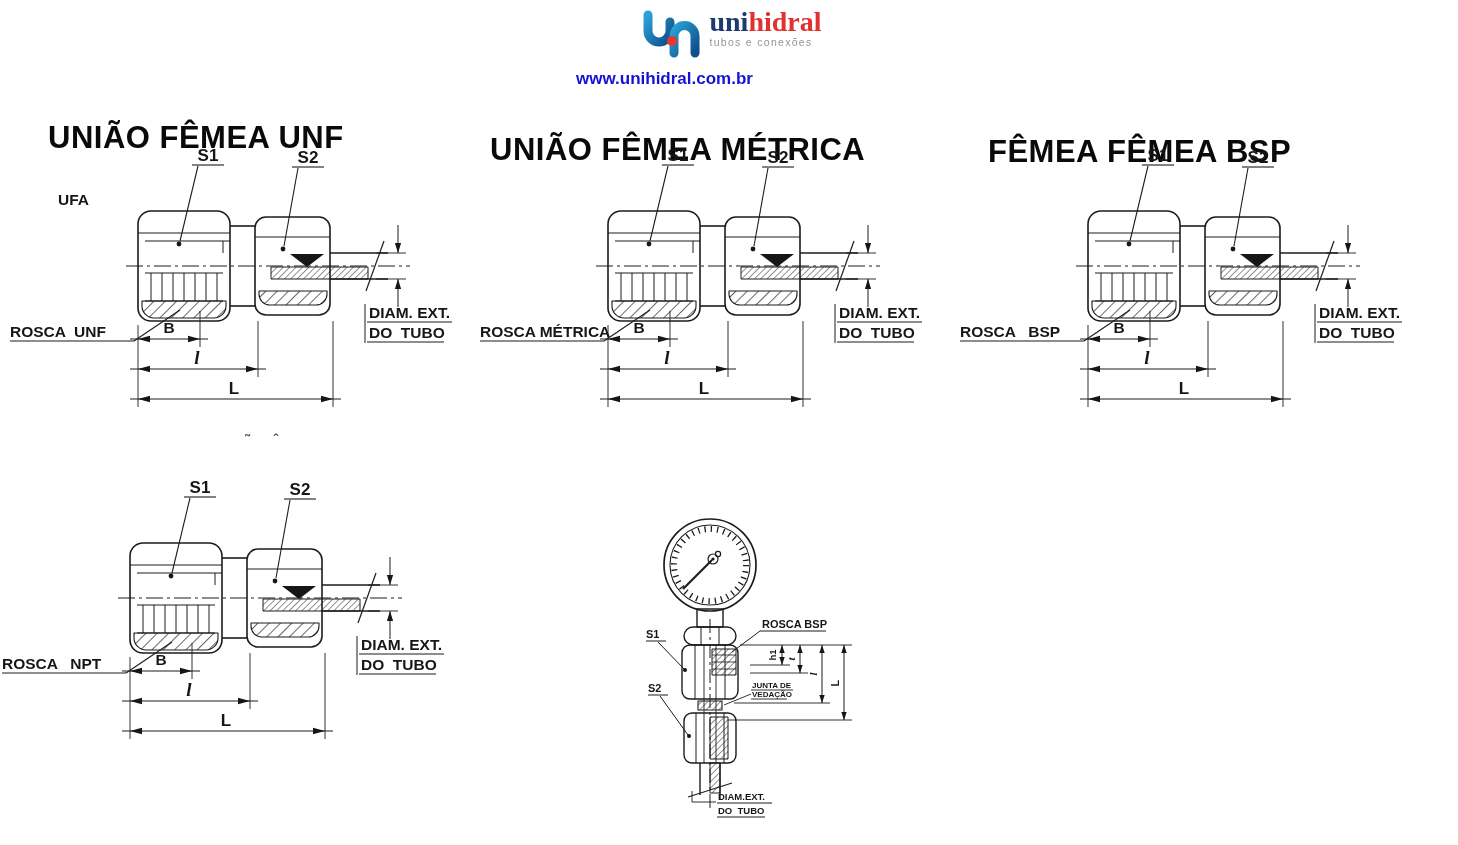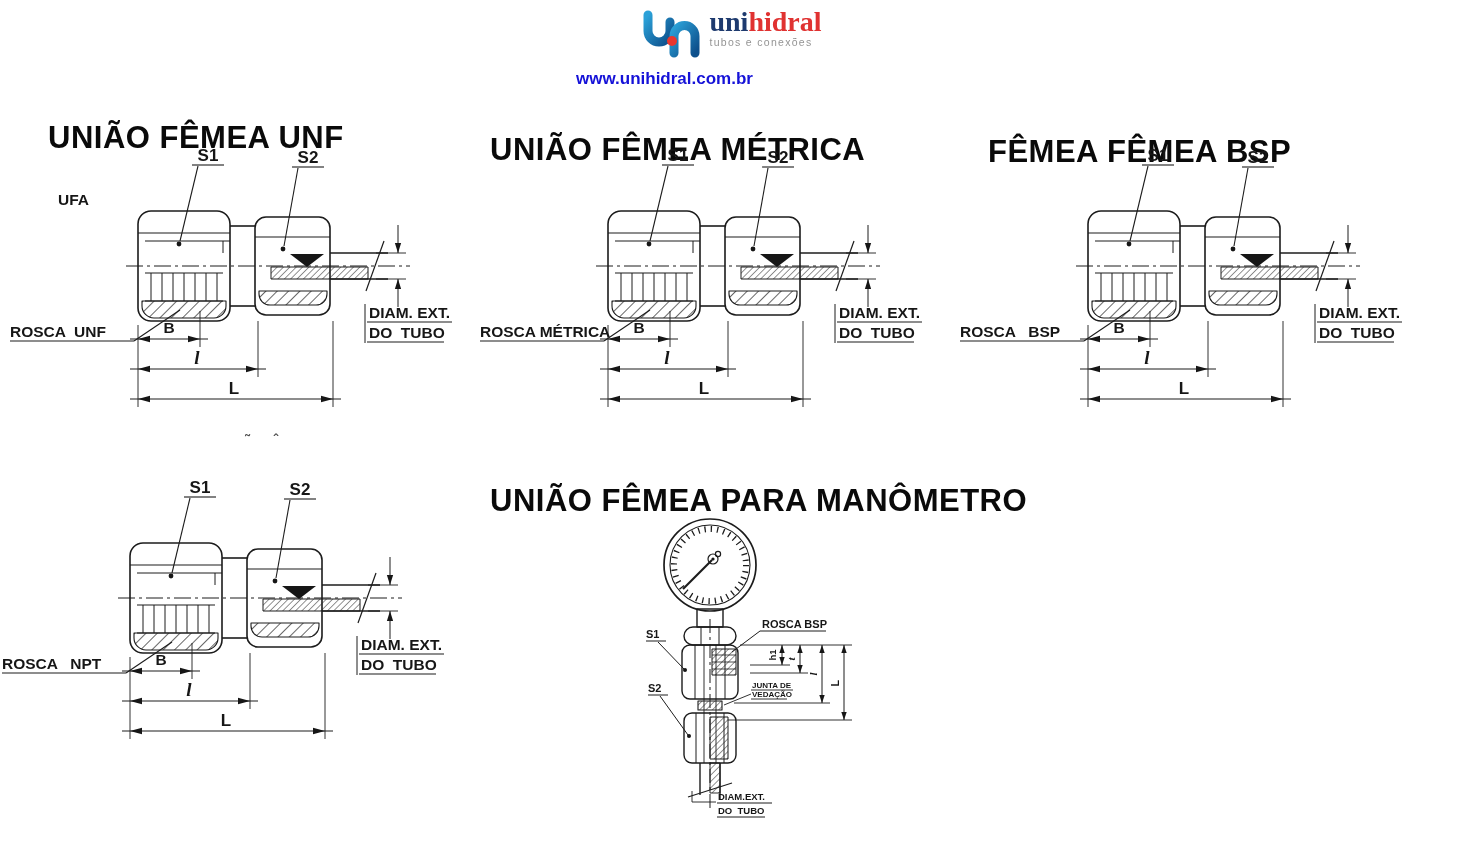--- a/index.html
+++ b/index.html
@@ -186,21 +186,20 @@
     <text class="t-m pre" x="2" y="196">ROSCA   NPT</text>
     <text class="t-m" x="161" y="192" text-anchor="middle">B</text>
     <text class="t-i" x="189" y="223" text-anchor="middle">l</text>
     <text class="t-L" x="226" y="253" text-anchor="middle">L</text>
     <text class="t-m" x="361" y="177">DIAM. EXT.</text>
     <text class="t-m pre" x="361" y="197">DO  TUBO</text>
   </svg>
 </section>
 
 <section class="abs" style="left:490px;top:483px;width:560px;height:360px">
-  <h2 class="dtitle abs" style="left:0;top:0">UNIÃO FÊMEA PARA MANÔMETRO</h2>
   <svg class="abs" style="left:110px;top:14px" width="360" height="332" viewBox="0 0 360 332">
     <g fill="none" stroke="#1c1c1c" stroke-width="1.4" stroke-linejoin="round">
 
       <line x1="110" y1="122" x2="110" y2="314" stroke-width="1" stroke-dasharray="14 4 3 4"></line>
 
       <circle cx="110" cy="68" r="46" stroke-width="1.7"></circle>
       <circle cx="110" cy="68" r="40" stroke-width="1.1"></circle>
       <circle cx="110" cy="68" r="36" stroke-width="6" stroke-dasharray="1.3 5"></circle>
       <line x1="112" y1="63" x2="83" y2="92" stroke-width="2.2"></line>
       <circle cx="113" cy="62" r="5" stroke-width="1.2"></circle>

